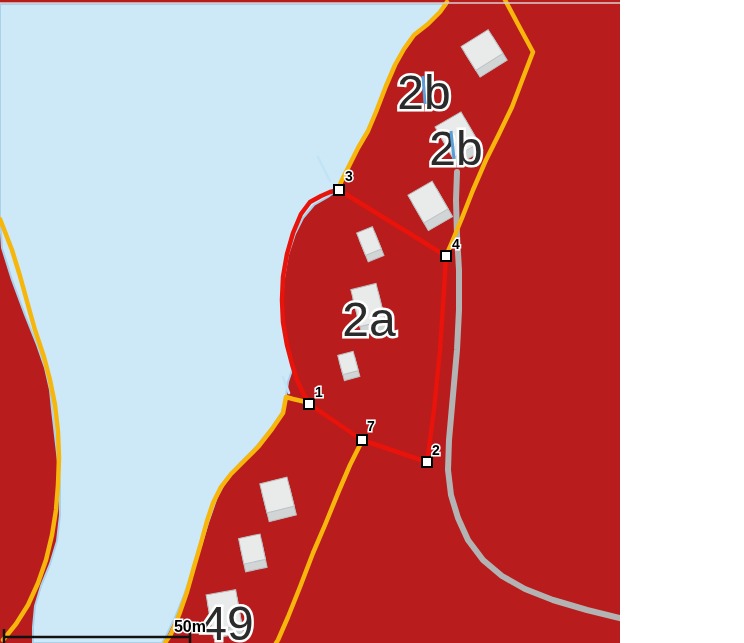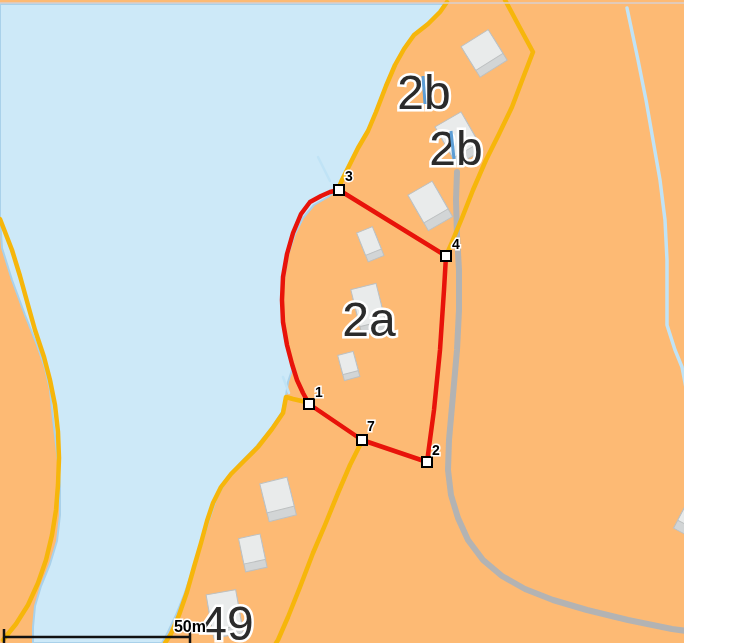--- a/index.html
+++ b/index.html
@@ -1,16 +1,16 @@
 <!DOCTYPE html>
 <html><head>
 <meta charset="utf-8">
 <style>
   html,body{margin:0;padding:0;background:#ffffff;}
-  #map-stage{position:relative;width:684px;height:643px;overflow:hidden;background:#fdba74;
+  #map-stage{position:relative;width:620px;height:643px;overflow:hidden;background:#b91c1c;
     font-family:"Liberation Sans", sans-serif;}
   svg{display:block}
   .zone-label{fill:var(--label-dark);paint-order:stroke;stroke:#ffffff;stroke-width:5px;
     font-family:"Liberation Sans", sans-serif;}
   .vertex-label{fill:#000;font-weight:bold;font-size:14px;paint-order:stroke;stroke:#ffffff;
     stroke-width:3px;font-family:"Liberation Sans", sans-serif;}
   .scale-text{fill:#000;font-weight:bold;font-size:16px;paint-order:stroke;stroke:#ffffff;
     stroke-width:3px;font-family:"Liberation Sans", sans-serif;}
 </style>
 </head>

